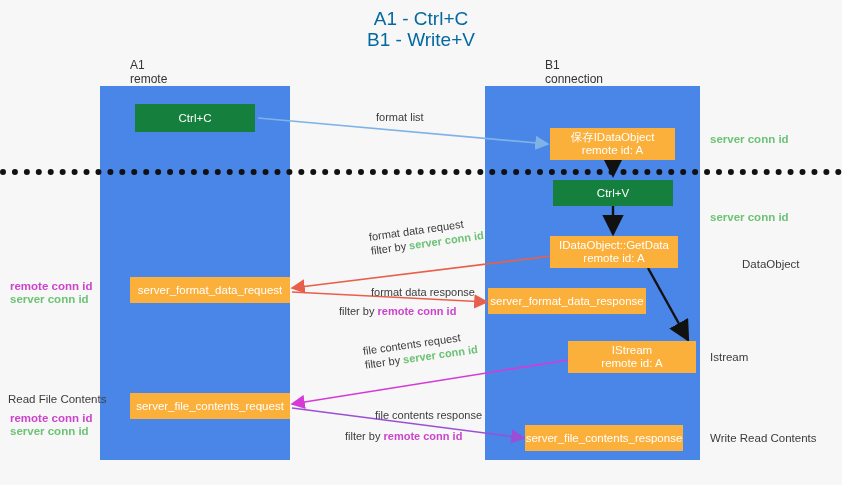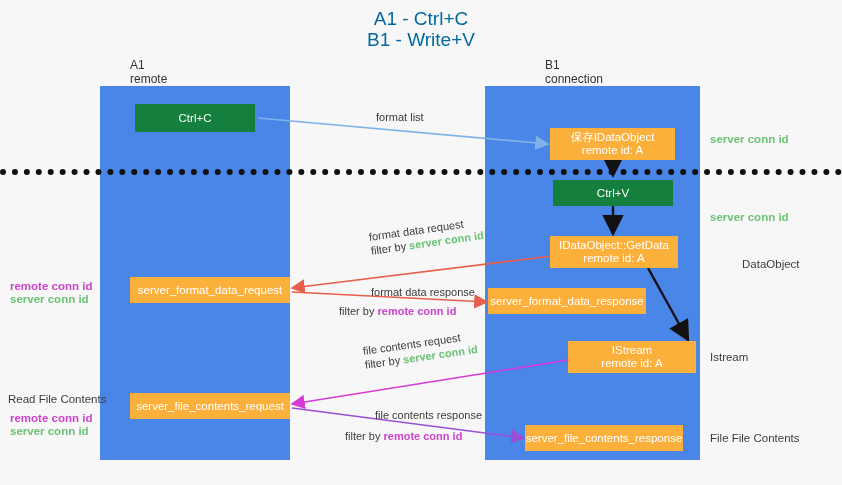--- a/index.html
+++ b/index.html
@@ -153,21 +153,21 @@
 
   <div class="arrow-label" style="left:345px;top:408px;">
     <span class="l2" style="padding-left:30px;">file contents response</span>
     <span class="l2" style="padding-top:7px;"><span>filter by </span><span class="purple-t">remote conn id</span></span>
   </div>
 
   <div class="note green-t" style="left:710px;top:132px;">server conn id</div>
   <div class="note green-t" style="left:710px;top:210px;">server conn id</div>
   <div class="note dark-t" style="left:710px;top:257px;margin-left:32px;">DataObject</div>
   <div class="note dark-t" style="left:710px;top:350px;">Istream</div>
-  <div class="note dark-t" style="left:710px;top:431px;">File File Contents</div>
+  <div class="note dark-t" style="left:710px;top:431px;">Write Read Contents</div>
 
   <div class="note purple-t" style="left:10px;top:279px;">remote conn id</div>
   <div class="note green-t" style="left:10px;top:292px;">server conn id</div>
 
   <div class="note dark-t" style="left:8px;top:392px;">Read File Contents</div>
   <div class="note purple-t" style="left:10px;top:411px;">remote conn id</div>
   <div class="note green-t" style="left:10px;top:424px;">server conn id</div>
 
 </div>
 

